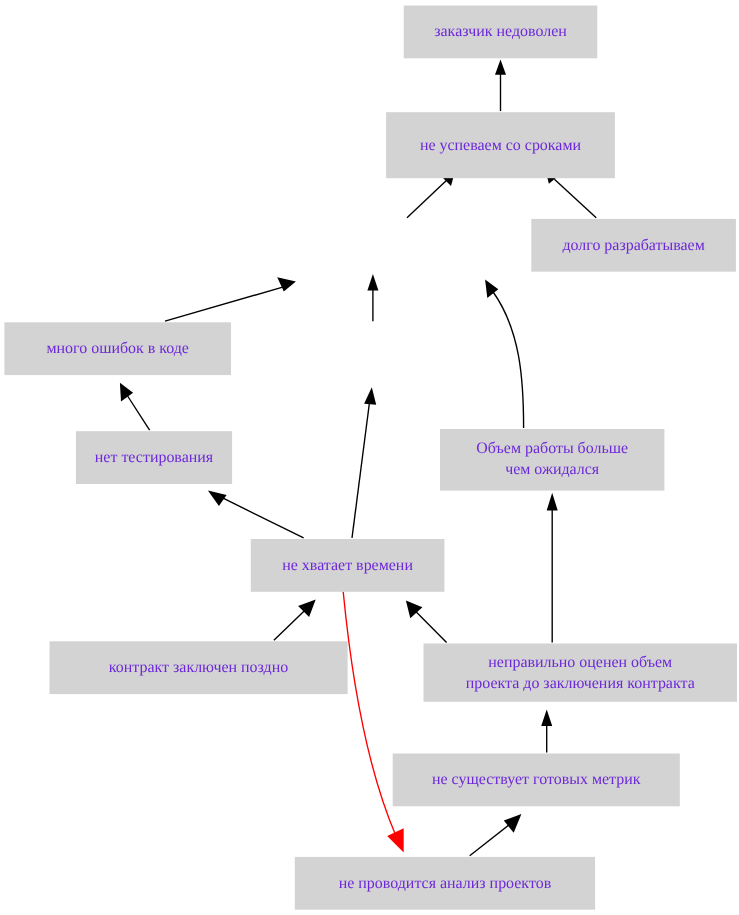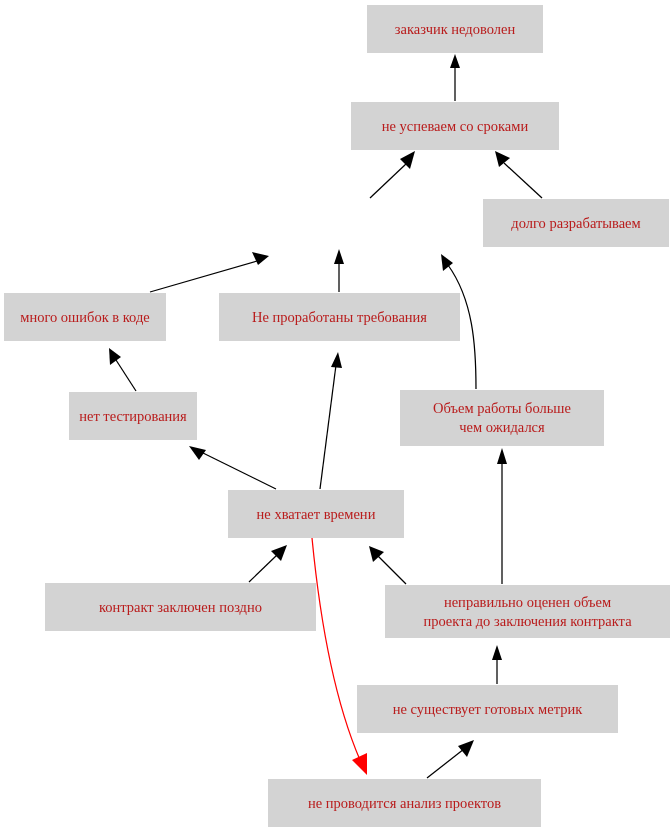--- a/index.html
+++ b/index.html
@@ -22,21 +22,21 @@
     width: 672px;
     height: 832px;
   }
   .node-box {
     position: absolute;
     background: #d3d3d3;
     display: flex;
     align-items: center;
     justify-content: center;
     text-align: center;
-    color: #b91c1c;
+    color: #6d28d9;
     font-size: 14.5px;
     line-height: 1.28;
     box-sizing: border-box;
     white-space: pre-line;
     z-index: 3;
   }
   .edge-line {
     fill: none;
     stroke: #000000;
     stroke-width: 1.25;
@@ -133,38 +133,35 @@
       <path class="edge-line" d="M427,778 L464,749"></path>
       <polygon class="edge-head" points="474,740 458,746 467,757"></polygon>
     </g>
 
   </svg>
 
   <div class="node-box" style="left:367px; top:5px; width:176px; height:48px;">
     <span>заказчик недоволен</span>
   </div>
 
-  <div class="node-box" style="left:351px; top:102px; width:208px; height:48px;">
+  <div class="node-box" style="left:351px; top:102px; width:208px; height:60px;">
     <span>не успеваем со сроками</span>
   </div>
 
 
   <div class="node-box" style="left:483px; top:199px; width:186px; height:48px;">
     <span>долго разрабатываем</span>
   </div>
 
-  <div class="node-box" style="left:4px; top:293px; width:162px; height:48px;">
+  <div class="node-box" style="left:4px; top:293px; width:206px; height:48px;">
     <span>много ошибок в коде</span>
   </div>
 
-  <div class="node-box" style="left:219px; top:293px; width:241px; height:48px;">
-    <span>Не проработаны требования</span>
-  </div>
 
-  <div class="node-box" style="left:69px; top:392px; width:128px; height:48px;">
+  <div class="node-box" style="left:69px; top:392px; width:142px; height:48px;">
     <span>нет тестирования</span>
   </div>
 
   <div class="node-box" style="left:400px; top:390px; width:204px; height:56px;">
     <span>Объем работы больше
 чем ожидался</span>
   </div>
 
   <div class="node-box" style="left:228px; top:490px; width:176px; height:48px;">
     <span>не хватает времени</span>

